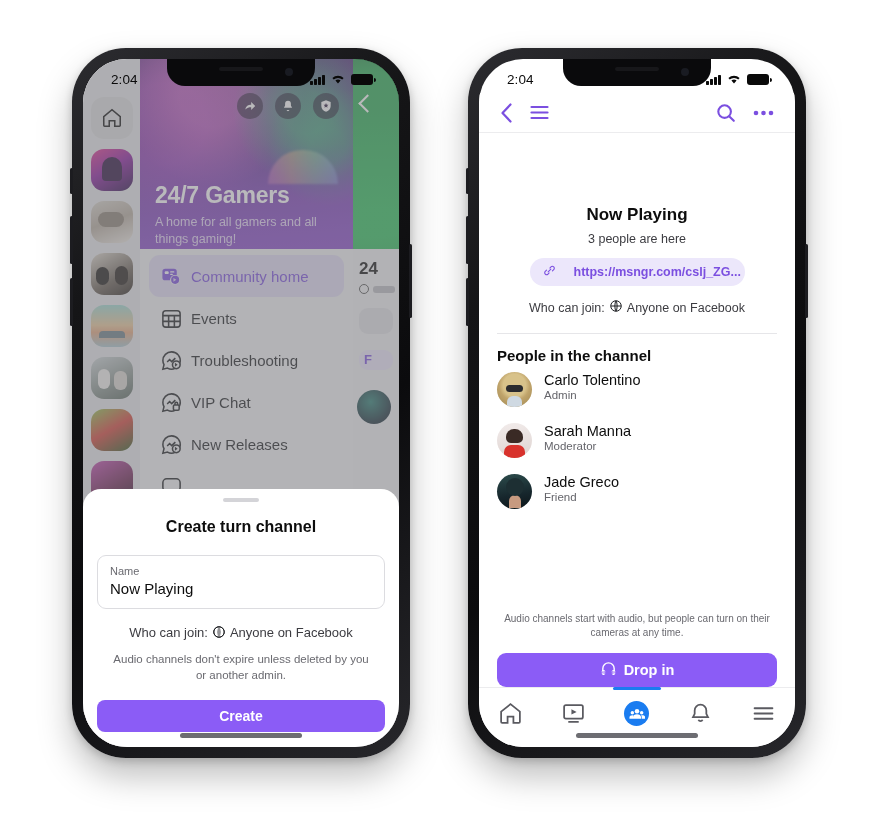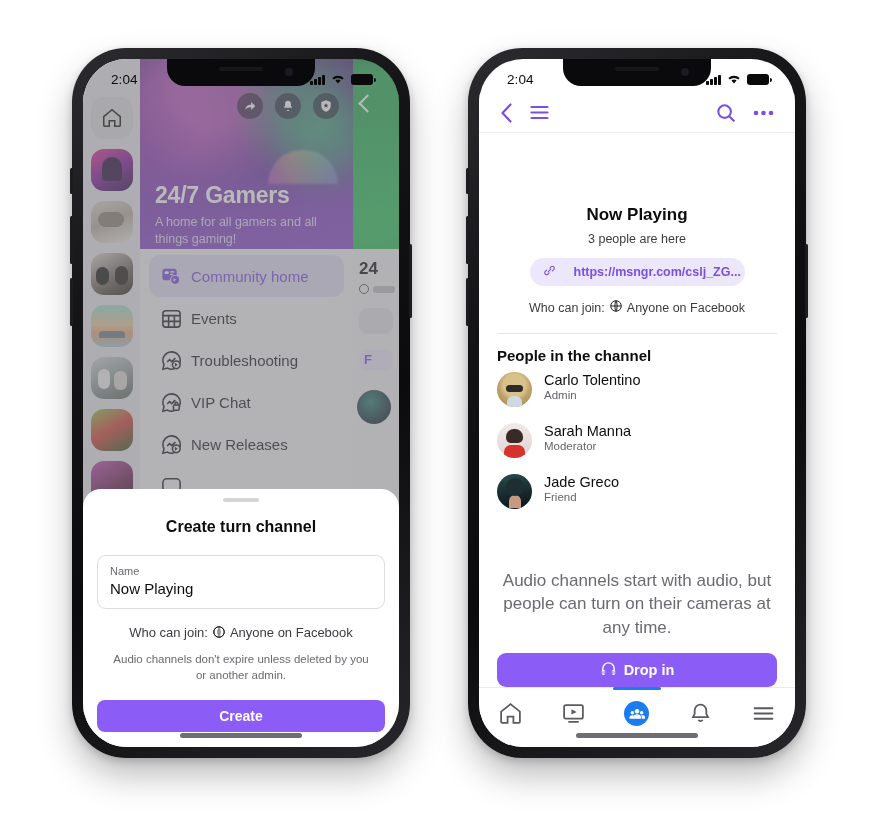--- a/index.html
+++ b/index.html
@@ -257,21 +257,21 @@
   .av2 { background: linear-gradient(170deg,#f2eceb 0%, #ded3d0 100%); }
   .av2::after{content:"";position:absolute;left:9px;top:6px;width:17px;height:14px;border-radius:8px 8px 5px 5px;background:#3a2a25;}
   .av2::before{content:"";position:absolute;left:7px;bottom:0;width:21px;height:13px;border-radius:7px 7px 0 0;background:#d8322c;}
   .av3 { background: linear-gradient(170deg,#2c4c4c 0%, #16262c 60%, #0c1418 100%); }
   .av3::after{content:"";position:absolute;left:9px;top:4px;width:18px;height:18px;border-radius:9px;background:#1d2f33;}
   .av3::before{content:"";position:absolute;left:12px;bottom:1px;width:12px;height:13px;border-radius:6px 6px 0 0;background:#c79a80;}
   .p-name { font-size: 14.5px; color: #0d0d0d; }
   .p-role { font-size: 11.5px; color: #65656b; margin-top: 1px; }
 
   .r-footer { position: absolute; left: 0; right: 0; bottom: 60px; padding: 0 18px; }
-  .foot-note { text-align: center; font-size: 17px; color: #6a6a70; line-height: 1.4; }
+  .foot-note { text-align: center; font-size: 10px; color: #6a6a70; line-height: 1.4; }
   .drop-btn {
     margin-top: 13px; height: 34px; border-radius: 9px; background: #8b5cf6;
     color: #fff; font-size: 14.5px; font-weight: bold; border: none; width: 100%;
     display: flex; align-items: center; justify-content: center; gap: 7px;
   }
   .drop-btn svg { width: 17px; height: 17px; }
 
   .tabbar {
     position: absolute; left: 0; right: 0; bottom: 0; height: 60px;
     border-top: 1px solid #ececee; background: #fff;

